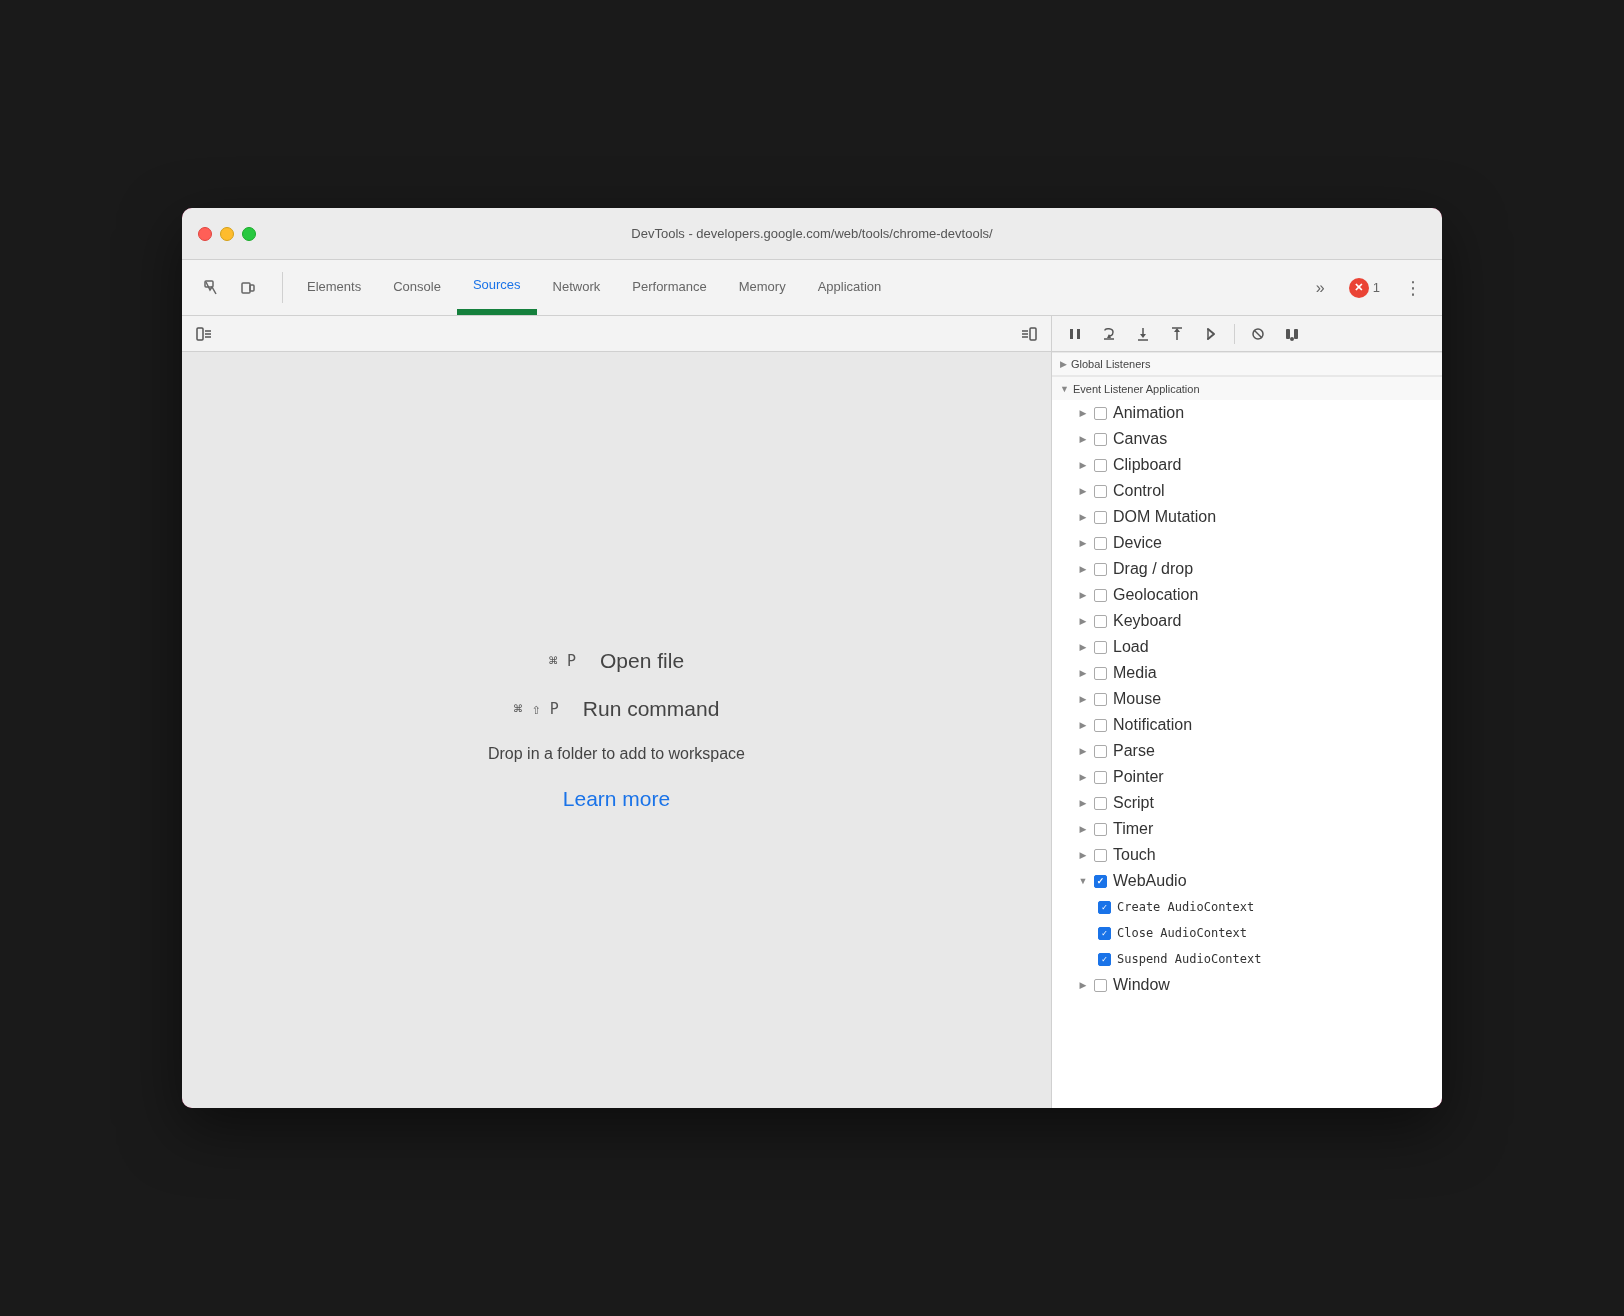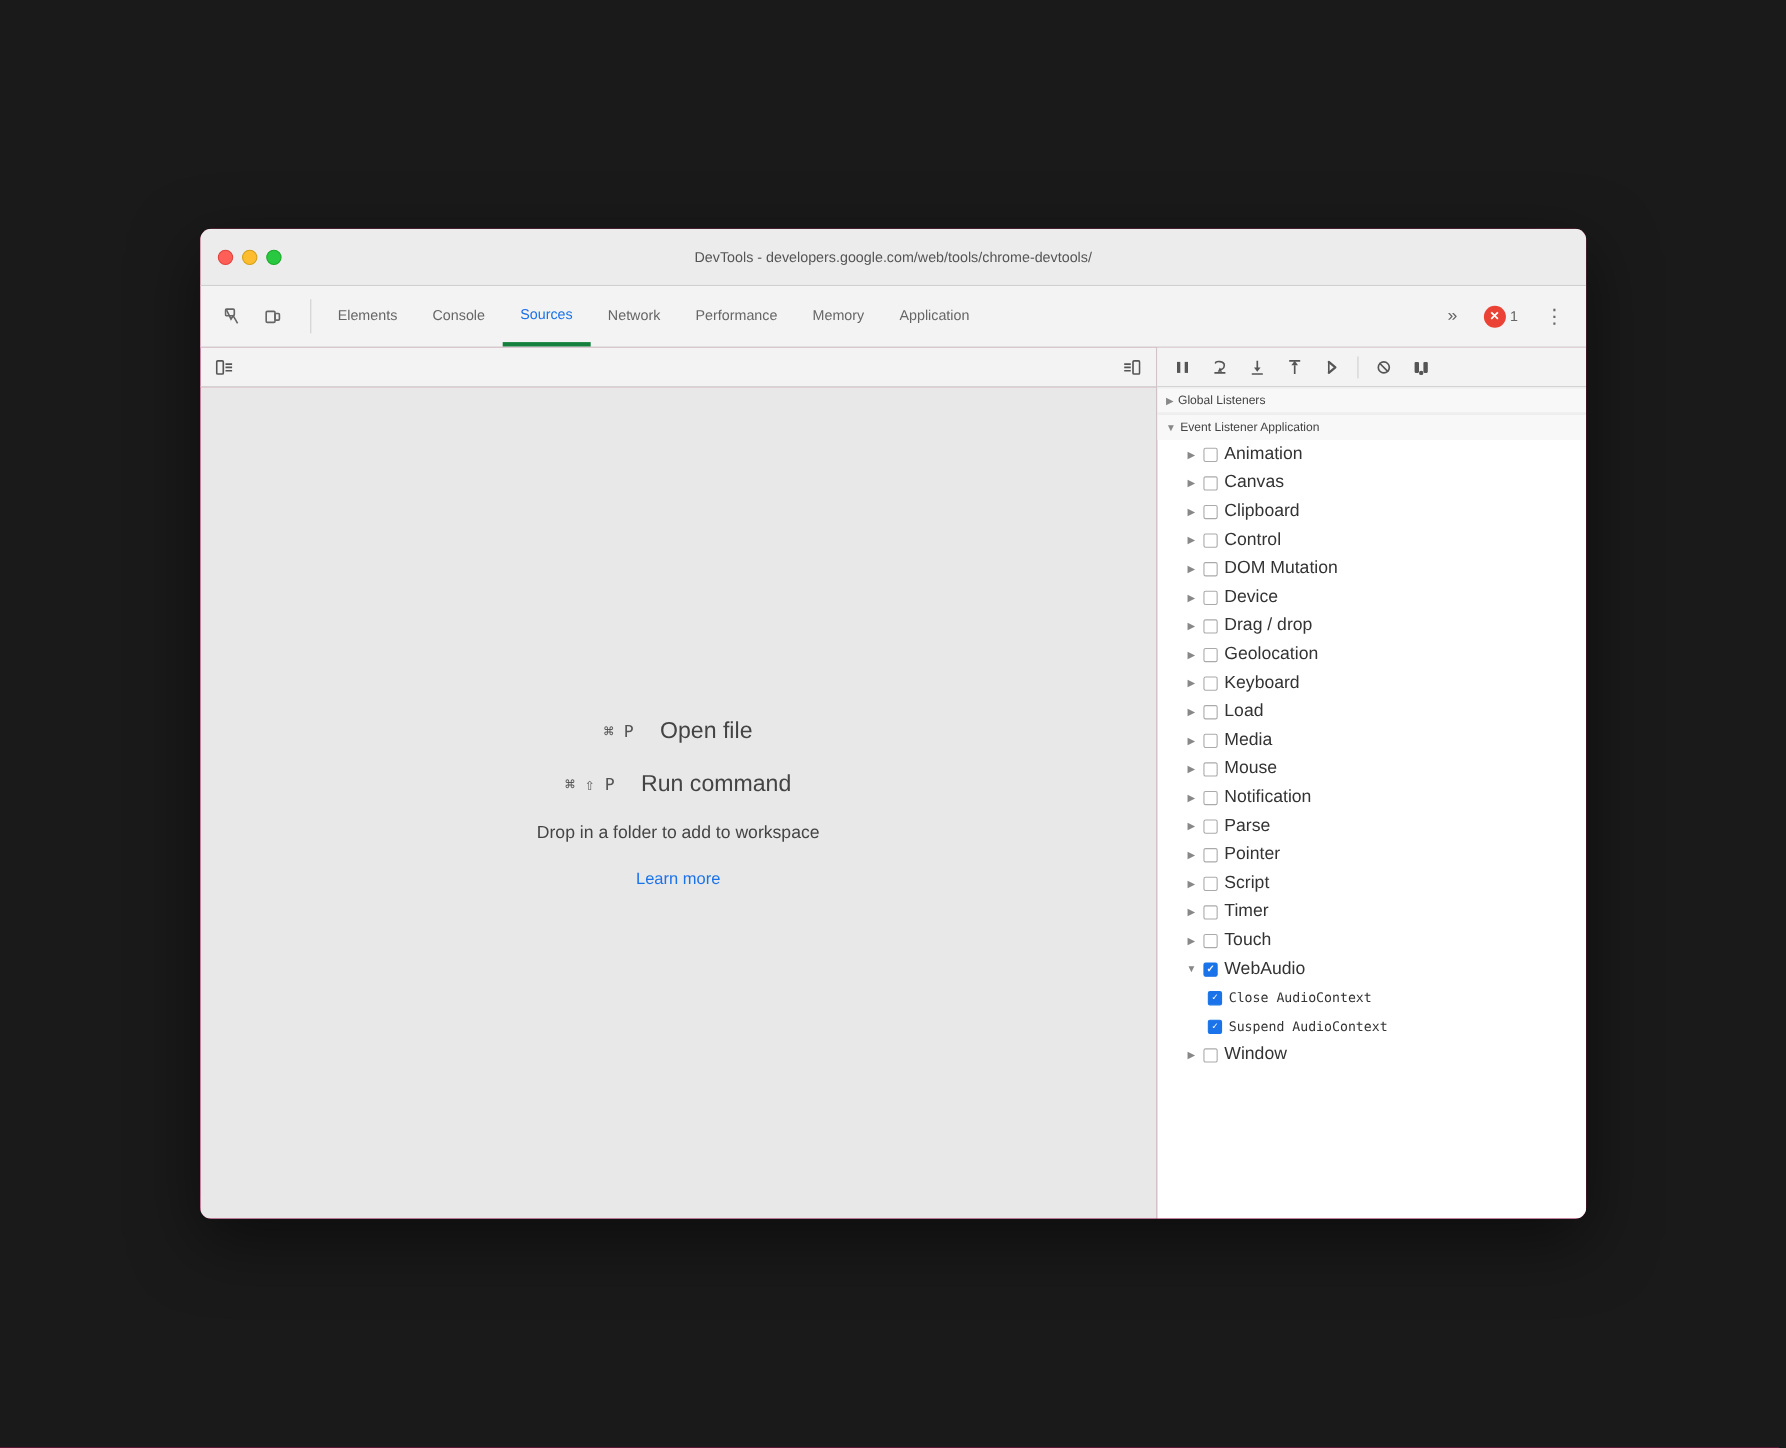--- a/index.html
+++ b/index.html
@@ -96,21 +96,21 @@
       align-items: center;
       padding: 0 16px;
       font-size: 13px;
       color: #666;
       cursor: pointer;
       border-bottom: 2px solid transparent;
       white-space: nowrap;
     }
     .tab.active {
       color: #1a73e8;
-      border-bottom: 4px solid #15803d;
+      border-bottom: 6px solid #15803d;
     }
     .tab-more {
       display: flex;
       align-items: center;
       padding: 0 12px;
       color: #666;
       cursor: pointer;
       font-size: 16px;
     }
     .tab-error-badge {
@@ -202,21 +202,21 @@
     .shortcut-label {
       font-size: 21px;
       color: #444;
     }
     .drop-text {
       font-size: 16px;
       color: #444;
     }
     .learn-more {
       color: #1a73e8;
-      font-size: 15px;
+      font-size: 21px;
       text-decoration: none;
       cursor: pointer;
     }
     
     .right-panel {
       width: 390px;
       display: flex;
       flex-direction: column;
       background: #fff;
       flex-shrink: 0;
@@ -630,20 +630,24 @@
         </div>
 
         <div class="bp-item">
           <span class="bp-expand">▼</span>
           <div class="bp-checkbox checked"></div>
           <span class="bp-label">WebAudio</span>
         </div>
 
         <div class="bp-subitem">
           <div class="bp-checkbox checked" style="margin-right:6px; flex-shrink:0;"></div>
+          <span>Create AudioContext</span>
+        </div>
+        <div class="bp-subitem">
+          <div class="bp-checkbox checked" style="margin-right:6px; flex-shrink:0;"></div>
           <span>Close AudioContext</span>
         </div>
         <div class="bp-subitem">
           <div class="bp-checkbox checked" style="margin-right:6px; flex-shrink:0;"></div>
           <span>Suspend AudioContext</span>
         </div>
 
         <div class="bp-item">
           <span class="bp-expand">▶</span>
           <div class="bp-checkbox"></div>

